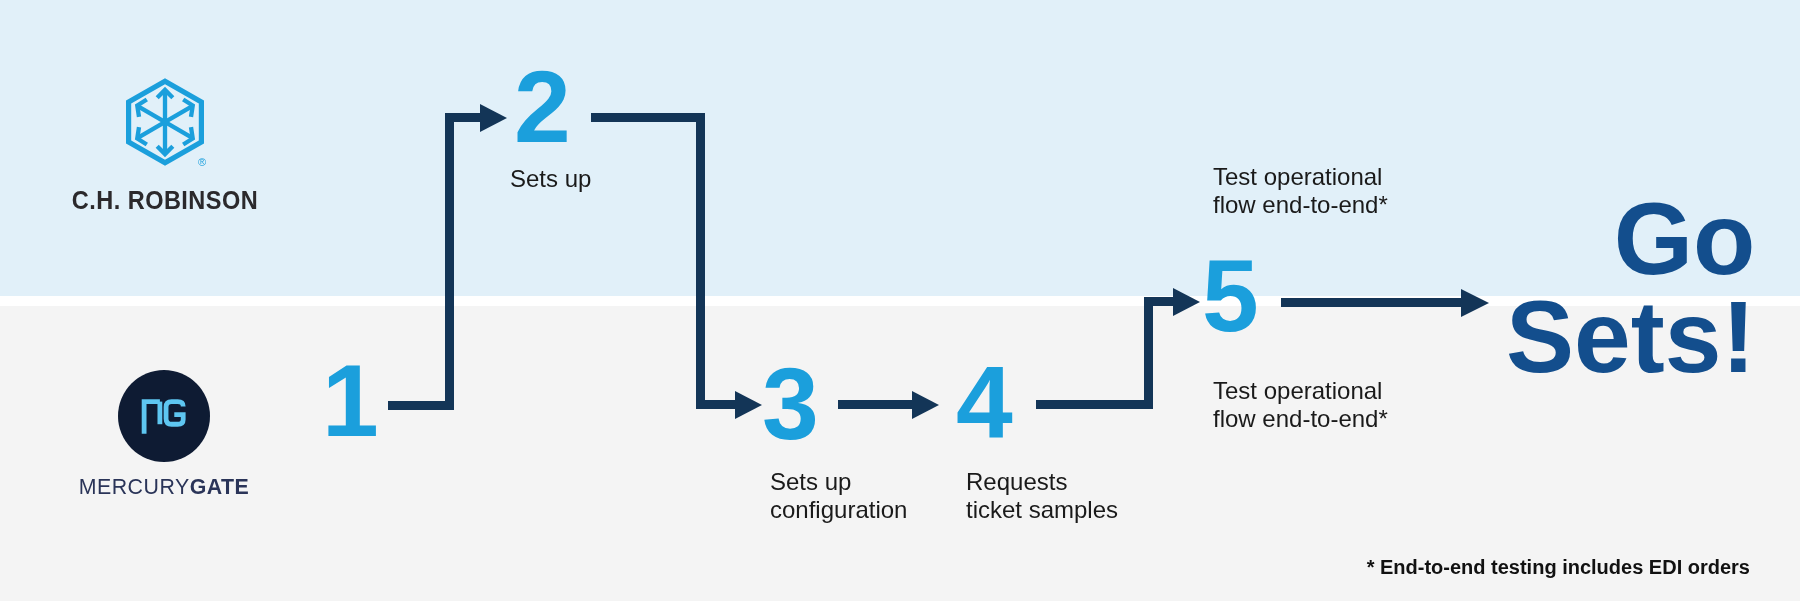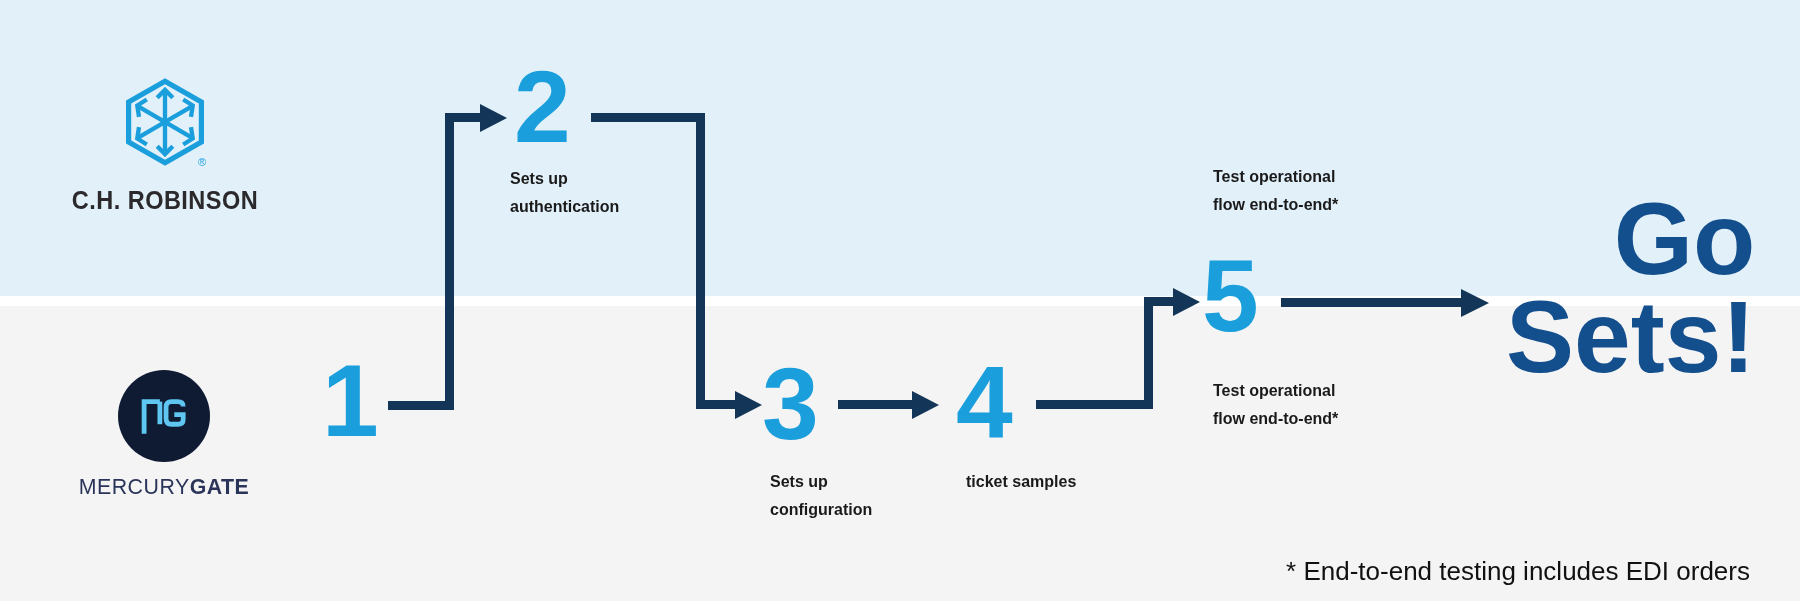--- a/index.html
+++ b/index.html
@@ -36,28 +36,28 @@
   .mg-word .bold{font-weight:800;}
 
   
   .seg{position:absolute;background:var(--navy);}
   .ah{position:absolute;width:0;height:0;border-top:14px solid transparent;
       border-bottom:14px solid transparent;border-left:27px solid var(--navy);}
 
   
   .num{position:absolute;font-size:102px;font-weight:700;line-height:1;color:var(--accent-blue);}
   
-  .lbl{position:absolute;font-size:16px;font-weight:700;line-height:28px;color:var(--text-dark);white-space:nowrap;}
+  .lbl{position:absolute;font-size:24px;font-weight:400;line-height:28px;color:var(--text-dark);white-space:nowrap;}
   .lbl span{display:block;}
 
   .golive{position:absolute;left:1506px;top:190px;font-size:102px;font-weight:700;
     line-height:98px;color:var(--golive-blue);white-space:nowrap;text-align:right;}
   .golive span{display:block;}
 
-  .footnote{position:absolute;right:50px;top:556px;font-size:26px;font-weight:400;
+  .footnote{position:absolute;right:50px;top:556px;font-size:20px;font-weight:700;
     color:#111;white-space:nowrap;}
 </style>
 </head>
 <body>
 
 <div class="canvas">
 
   <div class="bg-top"></div>
   <div class="bg-bottom"></div>
 
@@ -115,27 +115,27 @@
   <div class="ah" style="left:1461px;top:289px;border-left-width:28px;"></div>
 
   <div class="num" style="left:322px;top:350px;">1</div>
   <div class="num" style="left:514px;top:56px;">2</div>
   <div class="num" style="left:762px;top:353px;">3</div>
   <div class="num" style="left:956px;top:351px;">4</div>
   <div class="num" style="left:1202px;top:245px;">5</div>
 
   <div class="lbl" style="left:510px;top:165px;">
     <span>Sets up</span>
-    <span>authentication</span>
   </div>
   <div class="lbl" style="left:770px;top:468px;">
     <span>Sets up</span>
     <span>configuration</span>
   </div>
   <div class="lbl" style="left:966px;top:468px;">
+    <span>Requests</span>
     <span>ticket samples</span>
   </div>
   <div class="lbl" style="left:1213px;top:163px;">
     <span>Test operational</span>
     <span>flow end-to-end*</span>
   </div>
   <div class="lbl" style="left:1213px;top:377px;">
     <span>Test operational</span>
     <span>flow end-to-end*</span>
   </div>

